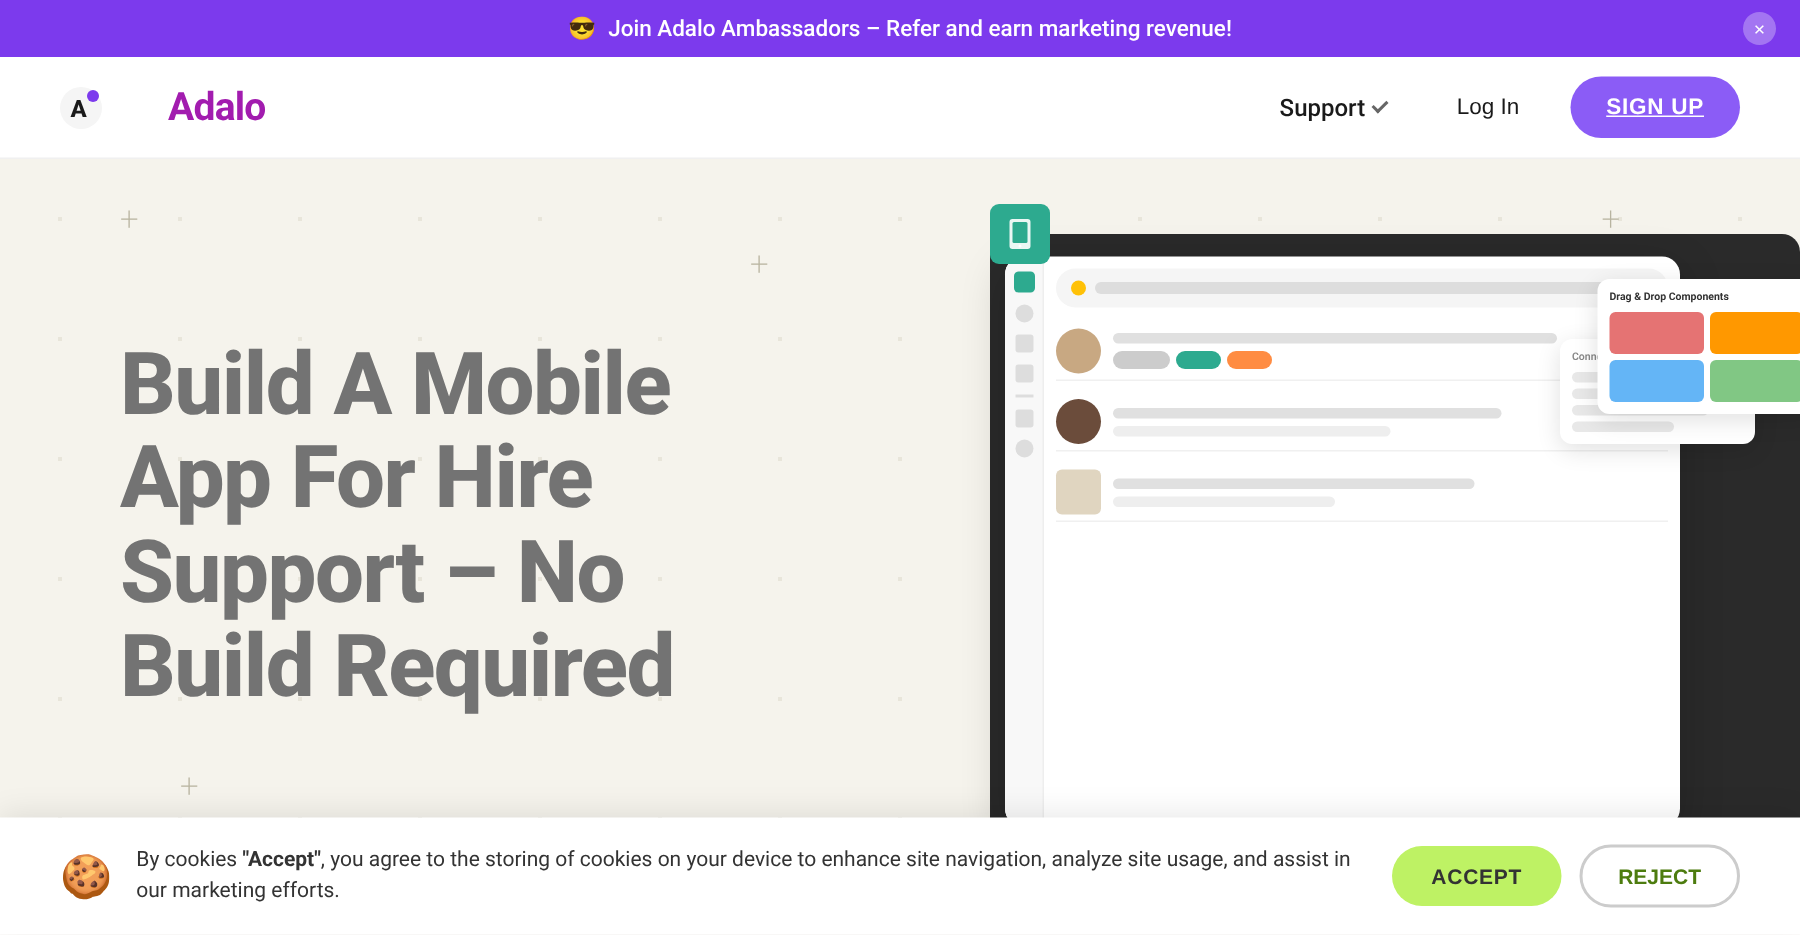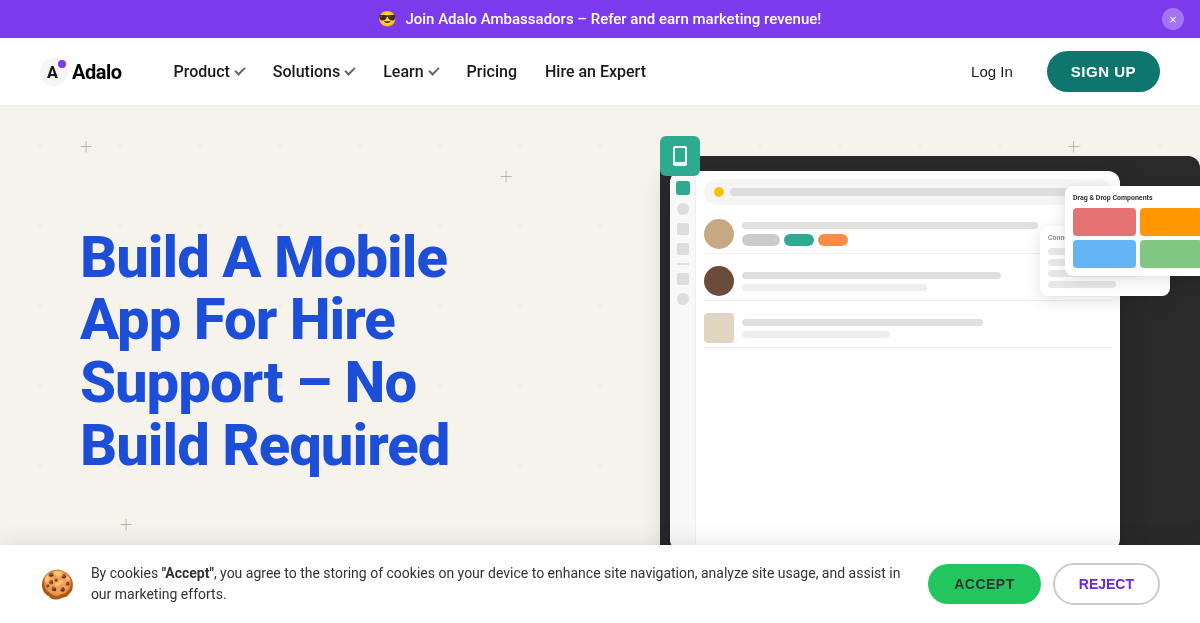--- a/index.html
+++ b/index.html
@@ -55,24 +55,25 @@
       gap: 32px;
     }
     .logo {
       display: flex;
       align-items: center;
       gap: 4px;
       text-decoration: none;
       margin-right: 8px;
     }
     .logo-text {
-      font-size: 20px;
+      font-size: 26px;
       font-weight: 700;
-      color: #000000;
+      color: #a21caf;
       letter-spacing: -0.5px;
+      margin-left: 40px;
     }
     .nav-links {
       display: flex;
       align-items: center;
       gap: 4px;
     }
     .nav-item {
       display: flex;
       align-items: center;
       gap: 5px;
@@ -103,28 +104,29 @@
       padding: 8px 18px;
       color: #1a1a1a;
       font-size: 15px;
       font-weight: 500;
       background: none;
       border: none;
       cursor: pointer;
     }
     .btn-signup {
       padding: 12px 24px;
-      background: #0f766e;
+      background: #8b5cf6;
       color: white;
       border: none;
       border-radius: 28px;
       font-size: 15px;
       font-weight: 700;
       cursor: pointer;
       letter-spacing: 0.5px;
+      text-decoration: underline;
     }
 
     
     .hero {
       background: #f5f3ec;
       min-height: 490px;
       position: relative;
       display: flex;
       align-items: center;
       overflow: hidden;
@@ -143,21 +145,21 @@
 
     .hero-content {
       position: relative;
       z-index: 2;
       padding: 60px 80px;
       max-width: 620px;
     }
     .hero-title {
       font-size: 58px;
       font-weight: 800;
-      color: #1d4ed8;
+      color: #737373;
       line-height: 1.08;
       letter-spacing: -1px;
     }
 
     .mockup-inner {
       position: absolute;
       left: -60px;
       top: 30px;
       width: 430px;
       height: 360px;
@@ -199,33 +201,33 @@
       line-height: 1.5;
     }
     .cookie-text strong { font-weight: 700; }
     .cookie-btns {
       display: flex;
       gap: 12px;
       align-items: center;
       flex-shrink: 0;
     }
     .btn-accept {
-      background: #22c55e;
+      background: #bef264;
       color: #333;
       border: none;
       padding: 12px 26px;
       border-radius: 25px;
       font-size: 14px;
       font-weight: 700;
       cursor: pointer;
       letter-spacing: 0.5px;
     }
     .btn-reject {
       background: white;
-      color: #6d28d9;
+      color: #4d7c0f;
       border: 2px solid #ccc;
       padding: 11px 24px;
       border-radius: 25px;
       font-size: 14px;
       font-weight: 600;
       cursor: pointer;
     }
 
     
     .deco-plus {
@@ -248,42 +250,26 @@
 <nav class="navbar">
   <div class="nav-left">
     <a class="logo" href="#">
       <svg width="28" height="28" viewBox="0 0 28 28">
         <circle cx="14" cy="14" r="14" fill="#f5f5f5"></circle>
         <text x="7" y="20" font-size="16" font-weight="800" fill="#1a1a1a">A</text>
         <circle cx="22" cy="6" r="4" fill="#7c3aed"></circle>
       </svg>
       <span class="logo-text">Adalo</span>
     </a>
-    <div class="nav-links">
-      <a class="nav-item" href="#">
-        <span>Product</span>
-        <span class="chevron"></span>
-      </a>
-      <a class="nav-item" href="#">
-        <span>Solutions</span>
-        <span class="chevron"></span>
-      </a>
-      <a class="nav-item" href="#">
-        <span>Learn</span>
-        <span class="chevron"></span>
-      </a>
-      <a class="nav-item" href="#">
-        <span>Pricing</span>
-      </a>
-      <a class="nav-item" href="#">
-        <span>Hire an Expert</span>
-      </a>
-    </div>
   </div>
   <div class="nav-right">
+    <a class="nav-item" href="#">
+      <span>Support</span>
+      <span class="chevron"></span>
+    </a>
     <button class="btn-login">Log In</button>
     <button class="btn-signup">SIGN UP</button>
   </div>
 </nav>
 
 <section class="hero">
 
   <span class="deco-plus" style="top:30px;left:80px;">+</span>
   <span class="deco-plus" style="top:60px;left:500px;">+</span>
   <span class="deco-plus" style="top:120px;right:280px;">+</span>

